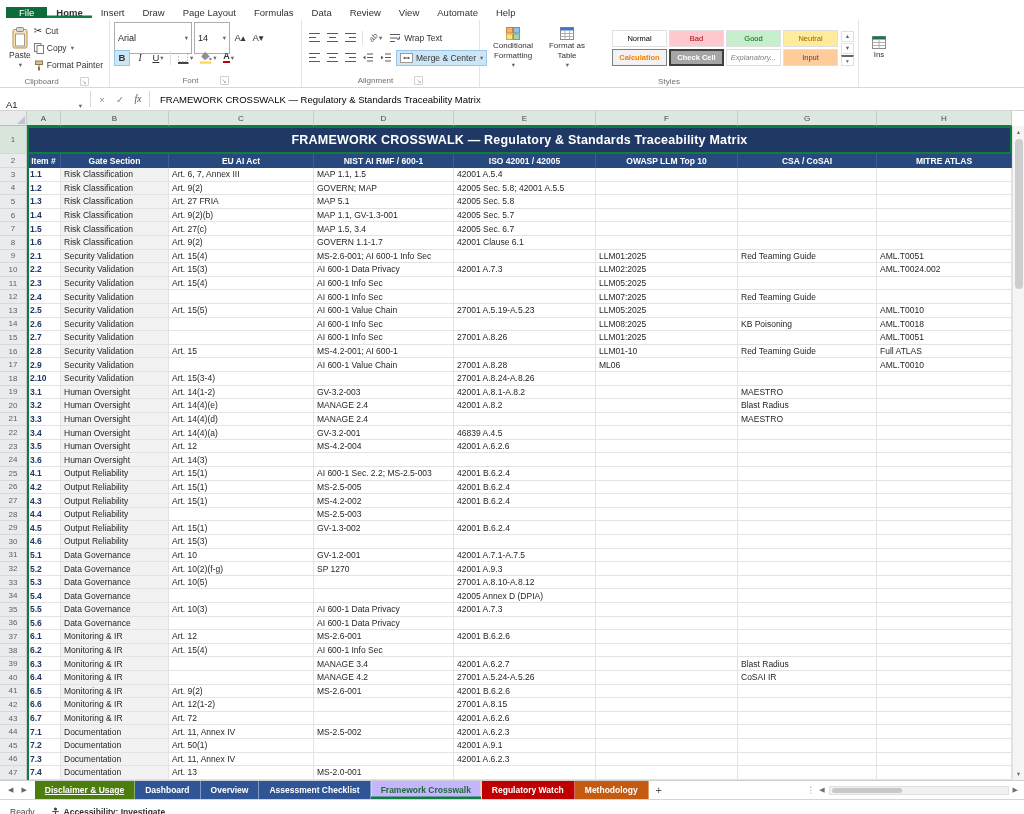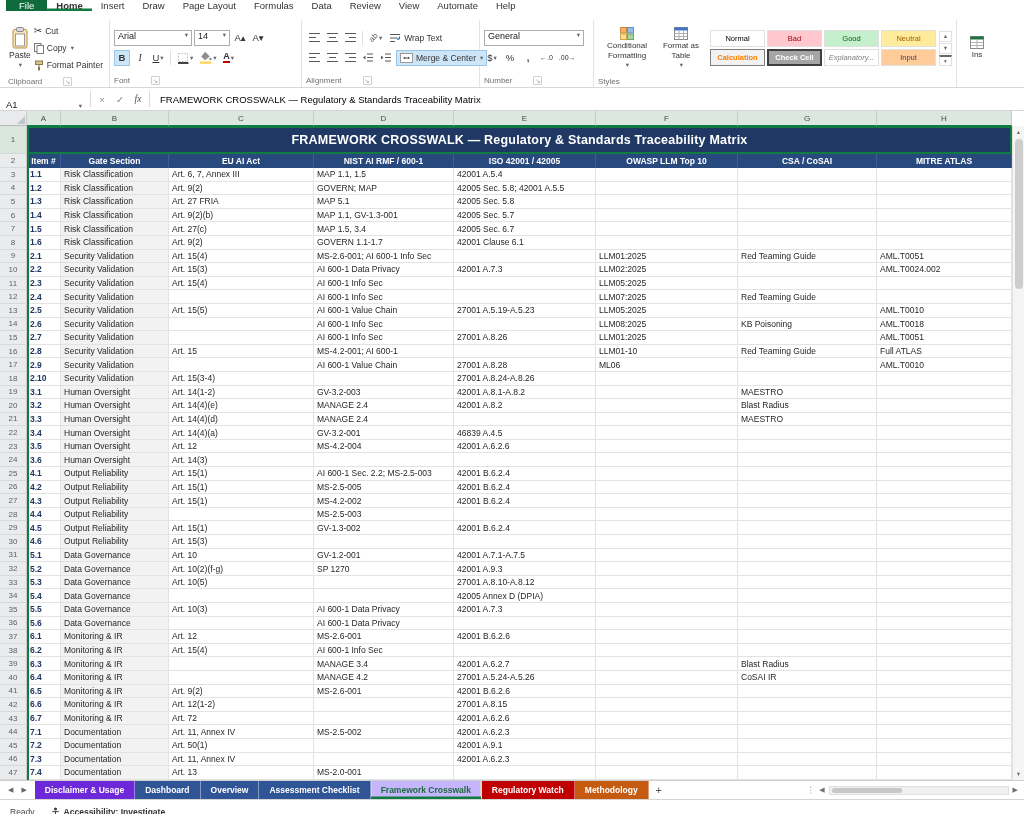--- a/index.html
+++ b/index.html
@@ -1,53 +1,53 @@
 <!DOCTYPE html>
 <html><head>
 <meta charset="utf-8">
 <style>
 *{margin:0;padding:0;box-sizing:border-box}
 html,body{width:1024px;height:814px;overflow:hidden;background:#fff;color:#222;
   font-family:"Liberation Sans",sans-serif;font-size:9px}
 
 
-.ribbon-tabs{height:18px;display:flex;align-items:flex-start;padding-left:6px;background:#fff;font-size:9.5px}
+.ribbon-tabs{height:18px;display:flex;align-items:flex-end;padding-left:6px;background:#fff;font-size:9.5px}
 .rtab{display:flex;align-items:center;padding:0 9px;color:#333;cursor:pointer;white-space:nowrap}
 .rtab.file{background:#0F6B3A;color:#fff;padding:0 13px}
 .rtab.active{font-weight:bold;box-shadow:inset 0 -2.5px 0 #107C41}
 
 
 .ribbon{height:70px;display:flex;align-items:stretch;border-bottom:1px solid #D8D8D8;background:#fff;padding:2px 0 0 4px}
 .rgroup{display:flex;flex-direction:column;border-right:1px solid #E4E4E4;padding:1px 4px 0 4px;flex:none}
 .rgroup:last-child{border-right:none}
 .rgroup-content{flex:1;display:flex;align-items:center}
 .rgroup-content.colstack{flex-direction:column;align-items:flex-start;justify-content:center;gap:1px}
-.rgroup-label{height:13px;display:flex;align-items:center;justify-content:flex-start;gap:21px;font-size:8px;color:#707070}
+.rgroup-label{height:13px;display:flex;align-items:center;justify-content:center;gap:21px;font-size:8px;color:#707070}
 .launcher{font-size:6px;color:#909090;border:1px solid #D0D0D0;width:9px;height:9px;display:flex;align-items:center;justify-content:center;border-radius:1px;cursor:pointer}
 .rbtn-big{width:36px;height:54px;display:flex;flex-direction:column;align-items:center;justify-content:center;gap:1px;font-size:8.5px;color:#333;cursor:pointer}
 .rbtn-med{display:flex;flex-direction:column;align-items:center;justify-content:center;gap:1px;height:54px;font-size:8px;color:#333;cursor:pointer;text-align:center;padding:0 3px}
 .two{width:52px;line-height:1.15;white-space:normal}
 .rcol{display:flex;flex-direction:column;justify-content:center}
 .rsmall{display:flex;align-items:center;gap:3px;height:17px;font-size:8.5px;color:#333;padding:0 2px;cursor:pointer;white-space:nowrap}
 .gi{font-size:10px;line-height:1}
 .dd{font-size:6.5px;color:#666;margin-left:1px}
 .vdiv{width:1px;height:14px;background:#E0E0E0;margin:0 2px}
 .frow{display:flex;align-items:center;gap:2px;height:19px}
-.fbox{height:16px;border:1px solid #ACACAC;background:#fff;display:flex;align-items:flex-start;justify-content:space-between;padding:0 3px;font-size:9px;color:#222;cursor:pointer;white-space:nowrap}
+.fbox{height:32px;border:1px solid #ACACAC;background:#fff;display:flex;align-items:center;justify-content:space-between;padding:0 3px;font-size:9px;color:#222;cursor:pointer;white-space:nowrap}
 .ibtn{min-width:16px;height:16px;display:flex;align-items:center;justify-content:center;font-size:9.5px;color:#333;cursor:pointer;padding:0 2px;white-space:nowrap}
 .ibtn.sel,.mbtn.sel{background:#CDE6F7;border:1px solid #9CC6E8}
 .mbtn{display:flex;align-items:center;gap:3px;height:16px;font-size:8.5px;color:#333;padding:0 3px;cursor:pointer;white-space:nowrap}
 .fc{font-weight:bold;border-bottom:2.5px solid #C00000;line-height:1;font-size:9px}
 .tiny{font-size:7px}
 .li{width:11px;height:9px;display:inline-block;background-image:linear-gradient(#595959,#595959),linear-gradient(#595959,#595959),linear-gradient(#595959,#595959);background-repeat:no-repeat;background-size:11px 1.2px,7px 1.2px,11px 1.2px}
 .li.left{background-position:0 0,0 4px,0 8px}
 .li.center{background-position:0 0,2px 4px,0 8px}
 .li.right{background-position:0 0,4px 4px,0 8px}
 .ori{transform:rotate(-45deg);display:inline-block;font-size:8px;color:#595959}
-#style-gallery{display:grid;grid-template-columns:repeat(4,55px);grid-auto-rows:17px;gap:2px;margin-left:4px}
+#style-gallery{display:grid;grid-template-columns:repeat(4,55px);grid-auto-rows:17px;gap:2px;margin-left:20px}
 .stylecell{display:flex;align-items:center;justify-content:center;font-size:7.5px;border:1px solid #E0E0E0;cursor:pointer;overflow:hidden;white-space:nowrap;background:#fff}
 .sc-normal{background:#fff;color:#000}
 .sc-bad{background:#FFC7CE;color:#9C0006}
 .sc-good{background:#C6EFCE;color:#006100}
 .sc-neutral{background:#FFEB9C;color:#9C6500}
 .sc-calculation{background:#F2F2F2;color:#FA7D00;font-weight:bold;border:1px solid #7F7F7F}
 .sc-check{background:#A5A5A5;color:#fff;font-weight:bold;border:2px solid #3F3F3F}
 .sc-explanatory{background:#fff;color:#7F7F7F;font-style:italic}
 .sc-input{background:#FFCC99;color:#3F3F76}
 .scrollcol{display:flex;flex-direction:column;margin-left:3px;gap:1px}
@@ -271,44 +271,20 @@
             <span class="dd">▾</span>
           </div>
         </div>
       </div>
       <div class="rgroup-label">
         <span>Alignment</span>
         <span class="launcher">↘</span>
       </div>
     </div>
 
-    <div class="rgroup" style="width:114px">
-      <div class="rgroup-content colstack">
-        <div class="frow">
-          <div class="fbox" style="width:100px">
-            <span>General</span>
-            <span class="dd">▾</span>
-          </div>
-        </div>
-        <div class="frow">
-          <div class="ibtn">
-            <span>$</span>
-            <span class="dd">▾</span>
-          </div>
-          <div class="ibtn">%</div>
-          <div class="ibtn" style="font-weight:bold">,</div>
-          <div class="ibtn tiny">←.0</div>
-          <div class="ibtn tiny">.00→</div>
-        </div>
-      </div>
-      <div class="rgroup-label">
-        <span>Number</span>
-        <span class="launcher">↘</span>
-      </div>
-    </div>
 
     <div class="rgroup">
       <div class="rgroup-content">
         <div class="rbtn-med">
           <svg width="14" height="13" viewBox="0 0 14 13">
             <rect x="0.5" y="0.5" width="6" height="5.5" fill="#F6B26B" stroke="#C98A3F"></rect>
             <rect x="7.5" y="0.5" width="6" height="5.5" fill="#93C0E8" stroke="#5F93C2"></rect>
             <rect x="0.5" y="7" width="6" height="5.5" fill="#FFE08A" stroke="#C9A94F"></rect>
             <rect x="7.5" y="7" width="6" height="5.5" fill="#A8D5A2" stroke="#6FA869"></rect>
           </svg>
@@ -906,21 +882,21 @@
       <span class="varrow">▼</span>
     </div>
   </div>
 
   <div class="sheetbar">
     <div class="tabnav">
       <span>◀</span>
       <span>▶</span>
     </div>
     <div class="stabs" id="sheet-tabs">
-        <div class="stab" style="background: #6d28d9; color: rgb(255, 255, 255);">Disclaimer &amp; Usage</div>
+        <div class="stab" style="background: #4d7c0f; color: rgb(255, 255, 255); text-decoration: underline;">Disclaimer &amp; Usage</div>
         <div class="stab" style="background: rgb(47, 85, 151); color: rgb(255, 255, 255);">Dashboard</div>
         <div class="stab" style="background: rgb(47, 85, 151); color: rgb(255, 255, 255);">Overview</div>
         <div class="stab" style="background: rgb(47, 85, 151); color: rgb(255, 255, 255);">Assessment Checklist</div>
         <div class="stab active">Framework Crosswalk</div>
         <div class="stab" style="background: rgb(192, 0, 0); color: rgb(255, 255, 255);">Regulatory Watch</div>
         <div class="stab" style="background: rgb(197, 90, 17); color: rgb(255, 255, 255);">Methodology</div>
       </div>
     <div class="addsheet">+</div>
     <div class="hscroll">
       <span class="ellv">⋮</span>

